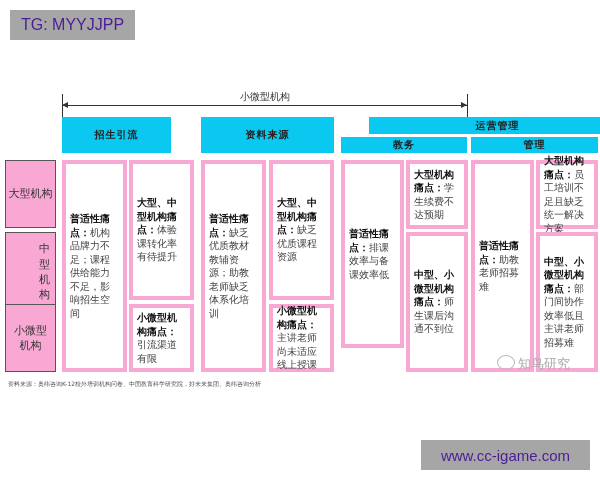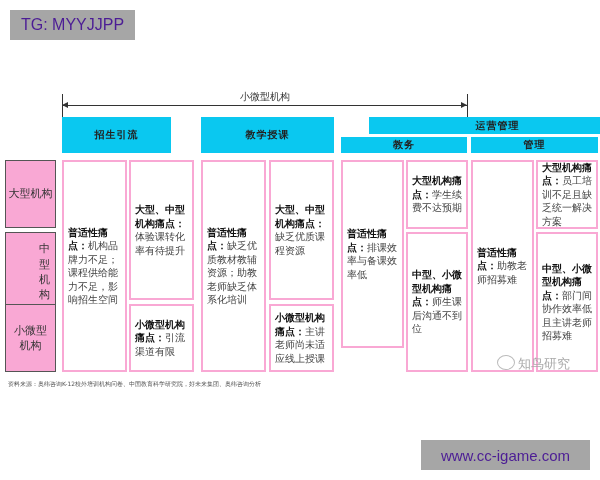--- a/index.html
+++ b/index.html
@@ -10,41 +10,41 @@
   .tag-top { left:10px; top:10px; width:125px; height:30px; font-size:16px; }
   .tag-bottom { left:421px; top:440px; width:169px; height:30px; font-size:15px; }
   .scope-label { left:200px; top:90px; width:130px; text-align:center; font-size:10px; color:#333; }
   .arrow-line { left:62px; top:105px; width:406px; height:1px; background:#333; }
   .tick-left { left:62px; top:94px; width:1px; height:24px; background:#333; }
   .tick-right { left:467px; top:94px; width:1px; height:24px; background:#333; }
   .arrow-head-left { left:62px; top:102px; width:0; height:0; border-top:3px solid transparent; border-bottom:3px solid transparent; border-right:6px solid #333; }
   .arrow-head-right { left:461px; top:102px; width:0; height:0; border-top:3px solid transparent; border-bottom:3px solid transparent; border-left:6px solid #333; }
   .hdr { background:#0ac8f0; color:#222; font-size:10px; font-weight:bold; display:flex; align-items:center; justify-content:center; letter-spacing:1px; }
   .rowlbl { background:#f9a8d4; border:1px solid #555; font-size:11px; display:flex; align-items:center; justify-content:center; text-align:center; color:#333; line-height:1.4; }
-  .cell { background:#fff; border:2px solid #f9a8d4; font-size:10px; line-height:1.35; padding:4px; display:flex; flex-direction:column; justify-content:center; color:#444; }
+  .cell { background:#fff; border:4px solid #f9a8d4; font-size:10px; line-height:1.35; padding:4px; display:flex; flex-direction:column; justify-content:center; color:#444; }
   .cell b { color:#111; font-weight:bold; }
   .source { left:8px; top:380px; font-size:6px; color:#555; white-space:nowrap; }
   .watermark { left:497px; top:355px; font-size:13px; color:#aaa; display:flex; gap:3px; }
   .wm-icon { width:16px; height:13px; border:1px solid #bbb; border-radius:50%; display:inline-block; }
 </style>
 </head>
 <body>
 
 <div class="abs tag tag-top">TG: MYYJJPP</div>
 <div class="abs tag tag-bottom">www.cc-igame.com</div>
 
 <div class="abs scope-label">小微型机构</div>
 <div class="abs tick-left"></div>
 <div class="abs tick-right"></div>
 <div class="abs arrow-line"></div>
 <div class="abs arrow-head-left"></div>
 <div class="abs arrow-head-right"></div>
 
 <div class="abs hdr" style="left:62px;top:117px;width:109px;height:36px;">招生引流</div>
-<div class="abs hdr" style="left:201px;top:117px;width:133px;height:36px;">教学授课</div>
+<div class="abs hdr" style="left:201px;top:117px;width:133px;height:36px;">资料来源</div>
 <div class="abs hdr" style="left:341px;top:117px;width:257px;height:17px;margin-left:28px;">运营管理</div>
 <div class="abs hdr" style="left:341px;top:137px;width:126px;height:16px;">教务</div>
 <div class="abs hdr" style="left:471px;top:137px;width:127px;height:16px;">管理</div>
 
 <div class="abs rowlbl" style="left:5px;top:160px;width:51px;height:68px;">大型机构</div>
 <div class="abs rowlbl" style="left:5px;top:232px;width:51px;height:80px;padding-left:28px;">中型机构</div>
 <div class="abs rowlbl" style="left:5px;top:304px;width:51px;height:68px;padding:0 8px;">小微型机构</div>
 
 <div class="abs cell" style="left:62px;top:160px;width:65px;height:212px;">
   <div><b>普适性痛点：</b><span>机构品牌力不足；课程供给能力不足，影响招生空间</span></div>

